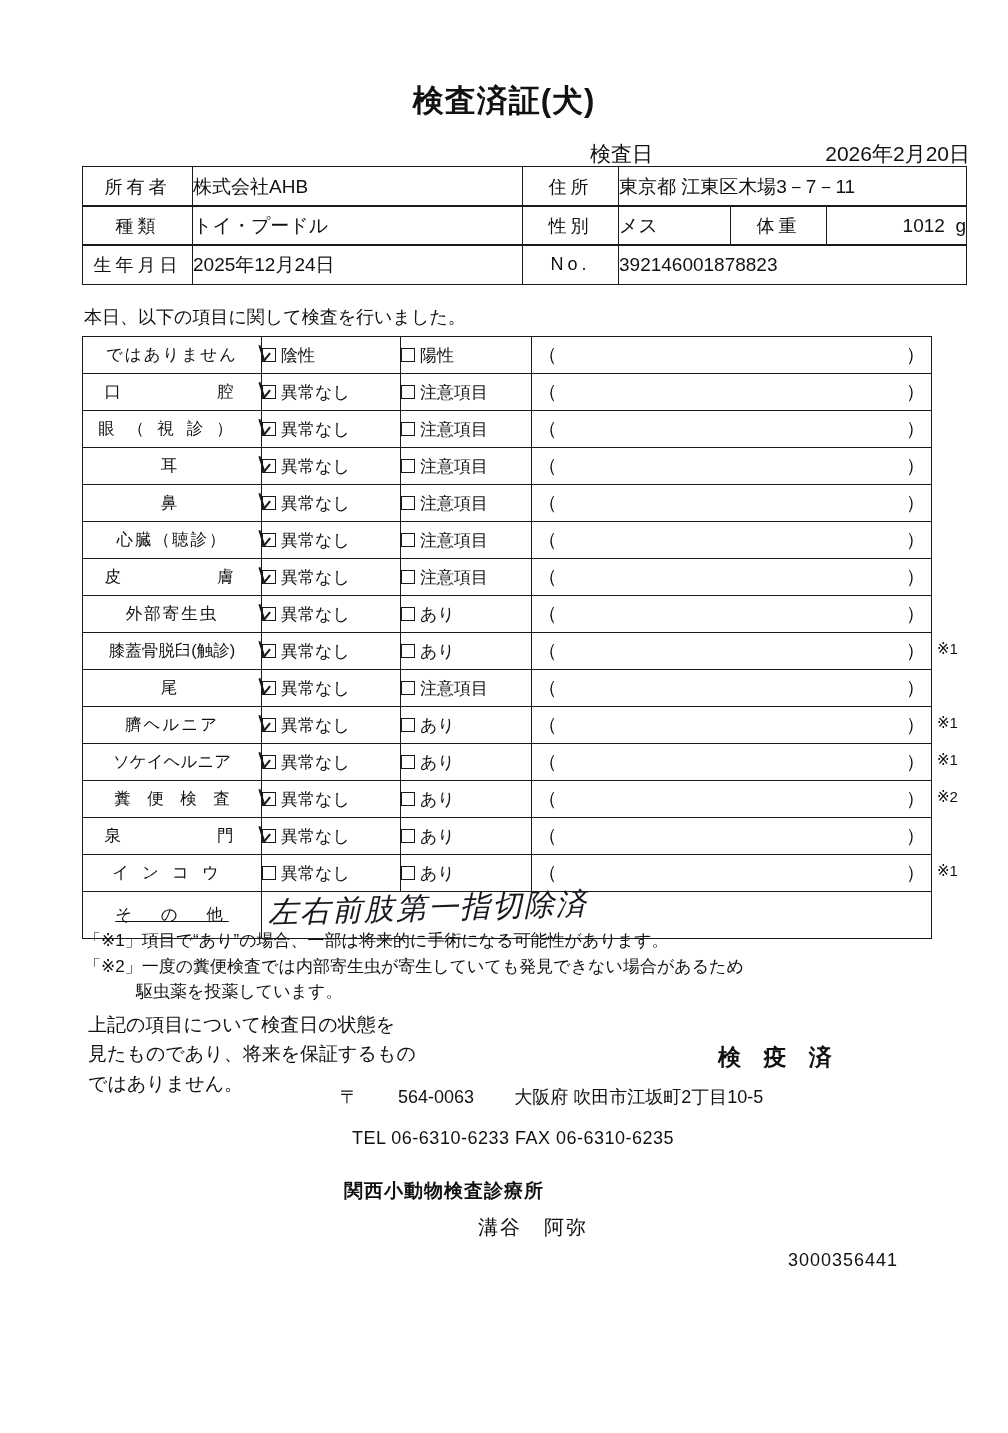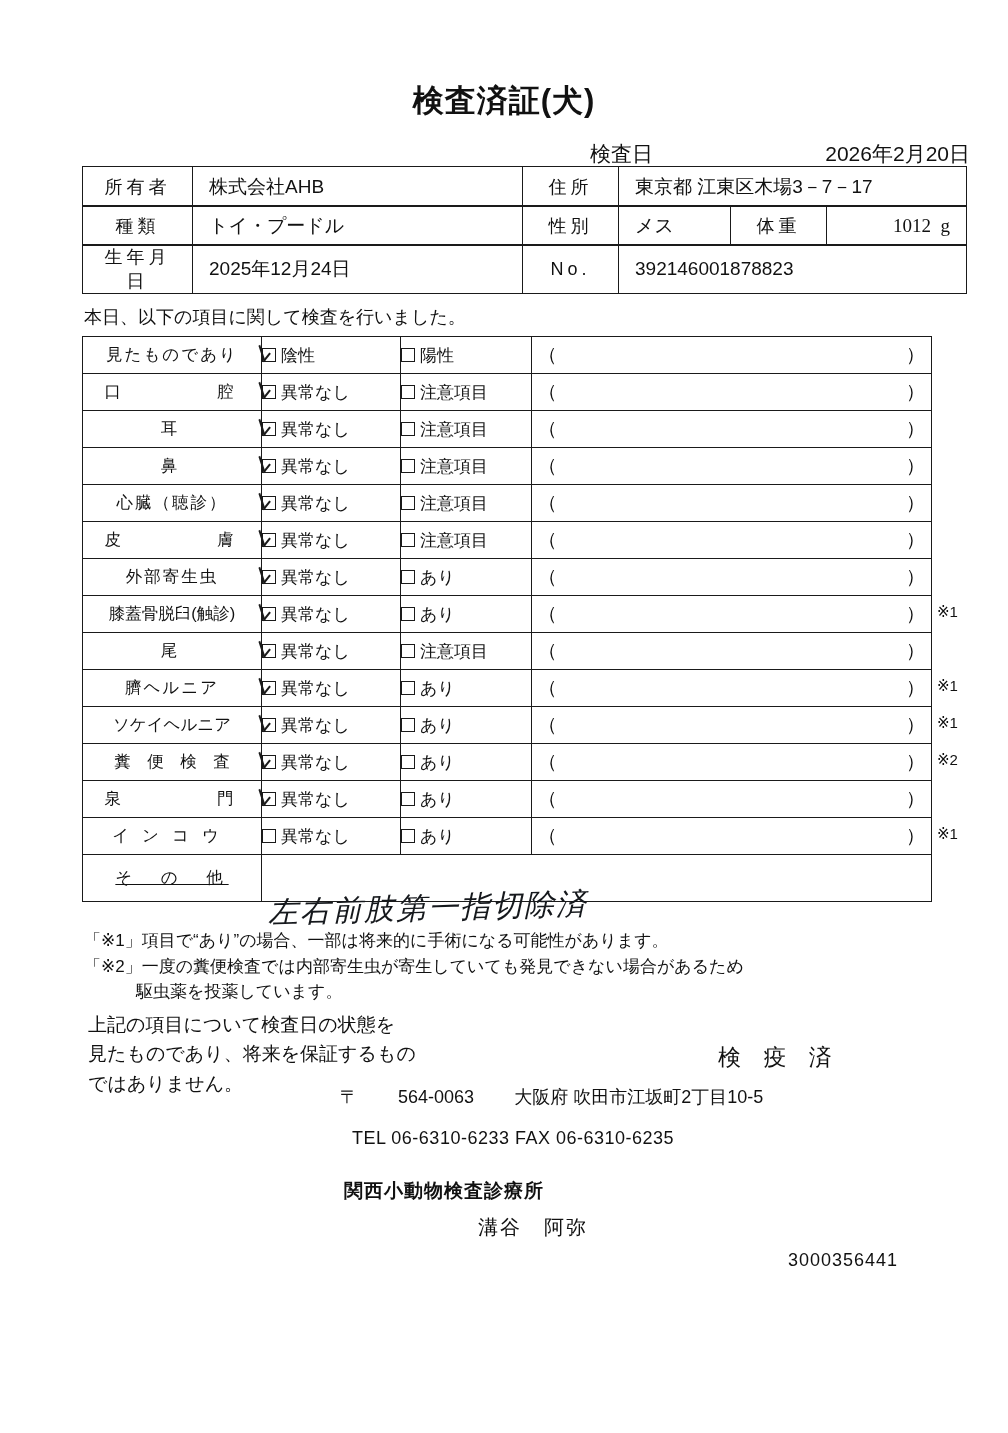--- a/index.html
+++ b/index.html
@@ -51,30 +51,30 @@
     left: 82px;
     top: 166px;
     width: 884px;
     border-collapse: collapse;
     table-layout: fixed;
     font-size: 19px;
   }
   .info-table td {
     border: 1.5px solid #1a1a1a;
     height: 39px;
-    padding: 0 16px;
+    padding: 0 0;
     vertical-align: middle;
   }
   .lbl {
     text-align: center;
     letter-spacing: 4px;
     font-size: 18px;
   }
   .val { font-size: 19px; }
-  .val-right { text-align: right; font-family: Liberation Serif, serif; }
+  .val-right { text-align: right; }
 
   
   .intro {
     position: absolute;
     left: 84px;
     top: 305px;
     font-size: 18px;
   }
 
   
@@ -179,21 +179,21 @@
     line-height: 1.55;
   }
 
   
   .stamp {
     position: absolute;
     left: 718px;
     top: 1042px;
     font-size: 23px;
     letter-spacing: 8px;
-    font-weight: 400;
+    font-weight: 700;
   }
 
   
   .addr1 {
     position: absolute;
     left: 340px;
     top: 1085px;
     font-size: 18px;
     white-space: nowrap;
   }
@@ -246,21 +246,21 @@
       <col style="width:110px">
         <col style="width:330px">
       <col style="width:96px">
         <col style="width:348px">
     </colgroup>
     <tbody>
       <tr>
         <td class="lbl">所有者</td>
         <td class="val">株式会社AHB</td>
         <td class="lbl">住所</td>
-        <td class="val">東京都 江東区木場3－7－17</td>
+        <td class="val">東京都 江東区木場3－7－11</td>
       </tr>
     </tbody>
   </table>
 
   <table class="info-table" style="top:205px">
     <colgroup>
       <col style="width:110px">
         <col style="width:330px">
       <col style="width:96px">
         <col style="width:112px">
@@ -296,33 +296,45 @@
         <td class="val">392146001878823</td>
       </tr>
     </tbody>
   </table>
 
   <div class="intro">本日、以下の項目に関して検査を行いました。</div>
 
   <table class="check-table">
     <tbody id="checks-body">
         <tr>
-          <td class="c-name sp3">見たものであり</td>
+          <td class="c-name sp3">ではありません</td>
           <td class="c-opt1"><span class="box checked"></span><span>陰性</span></td>
           <td class="c-opt2"><span class="box"></span><span>陽性</span></td>
           <td class="c-paren">
             <div class="paren-wrap">
               <span>（</span>
               <span></span>
               <span>）</span>
             </div>
           </td>
         </tr>
         <tr>
           <td class="c-name sp1">口　　　　腔</td>
+          <td class="c-opt1"><span class="box checked"></span><span>異常なし</span></td>
+          <td class="c-opt2"><span class="box"></span><span>注意項目</span></td>
+          <td class="c-paren">
+            <div class="paren-wrap">
+              <span>（</span>
+              <span></span>
+              <span>）</span>
+            </div>
+          </td>
+        </tr>
+        <tr>
+          <td class="c-name sp2">眼（視診）</td>
           <td class="c-opt1"><span class="box checked"></span><span>異常なし</span></td>
           <td class="c-opt2"><span class="box"></span><span>注意項目</span></td>
           <td class="c-paren">
             <div class="paren-wrap">
               <span>（</span>
               <span></span>
               <span>）</span>
             </div>
           </td>
         </tr>

